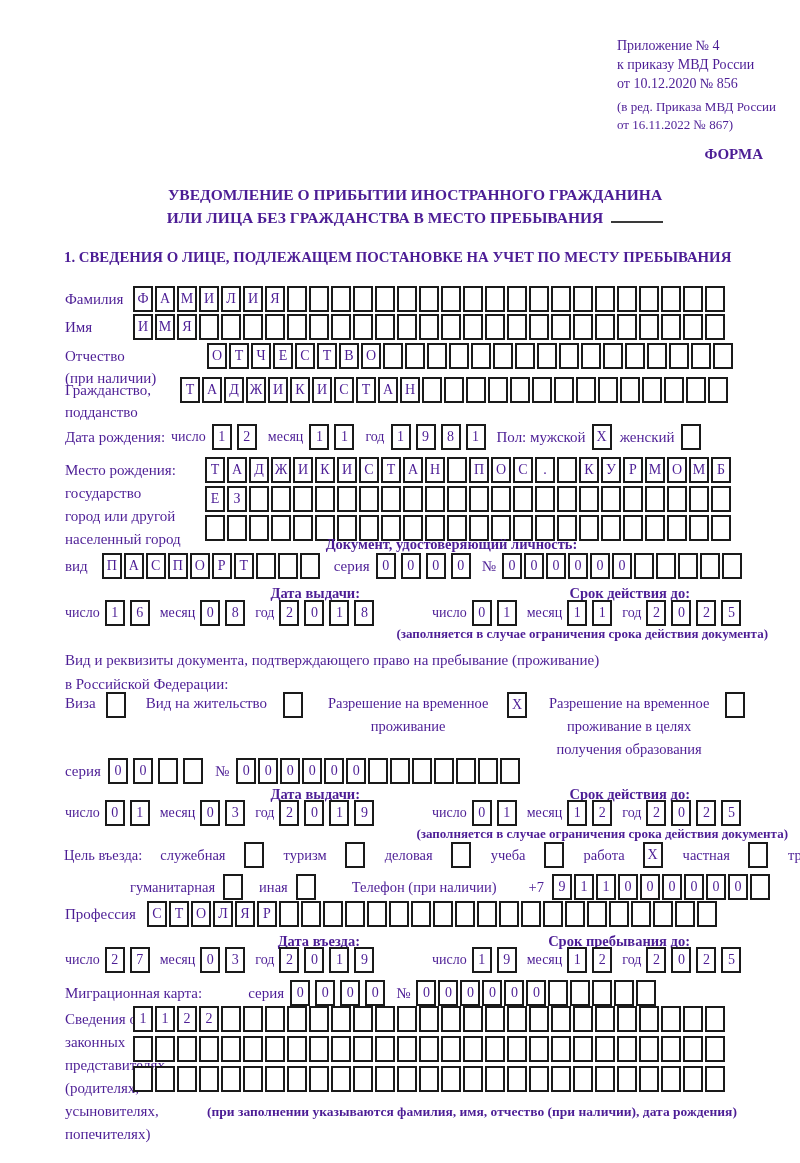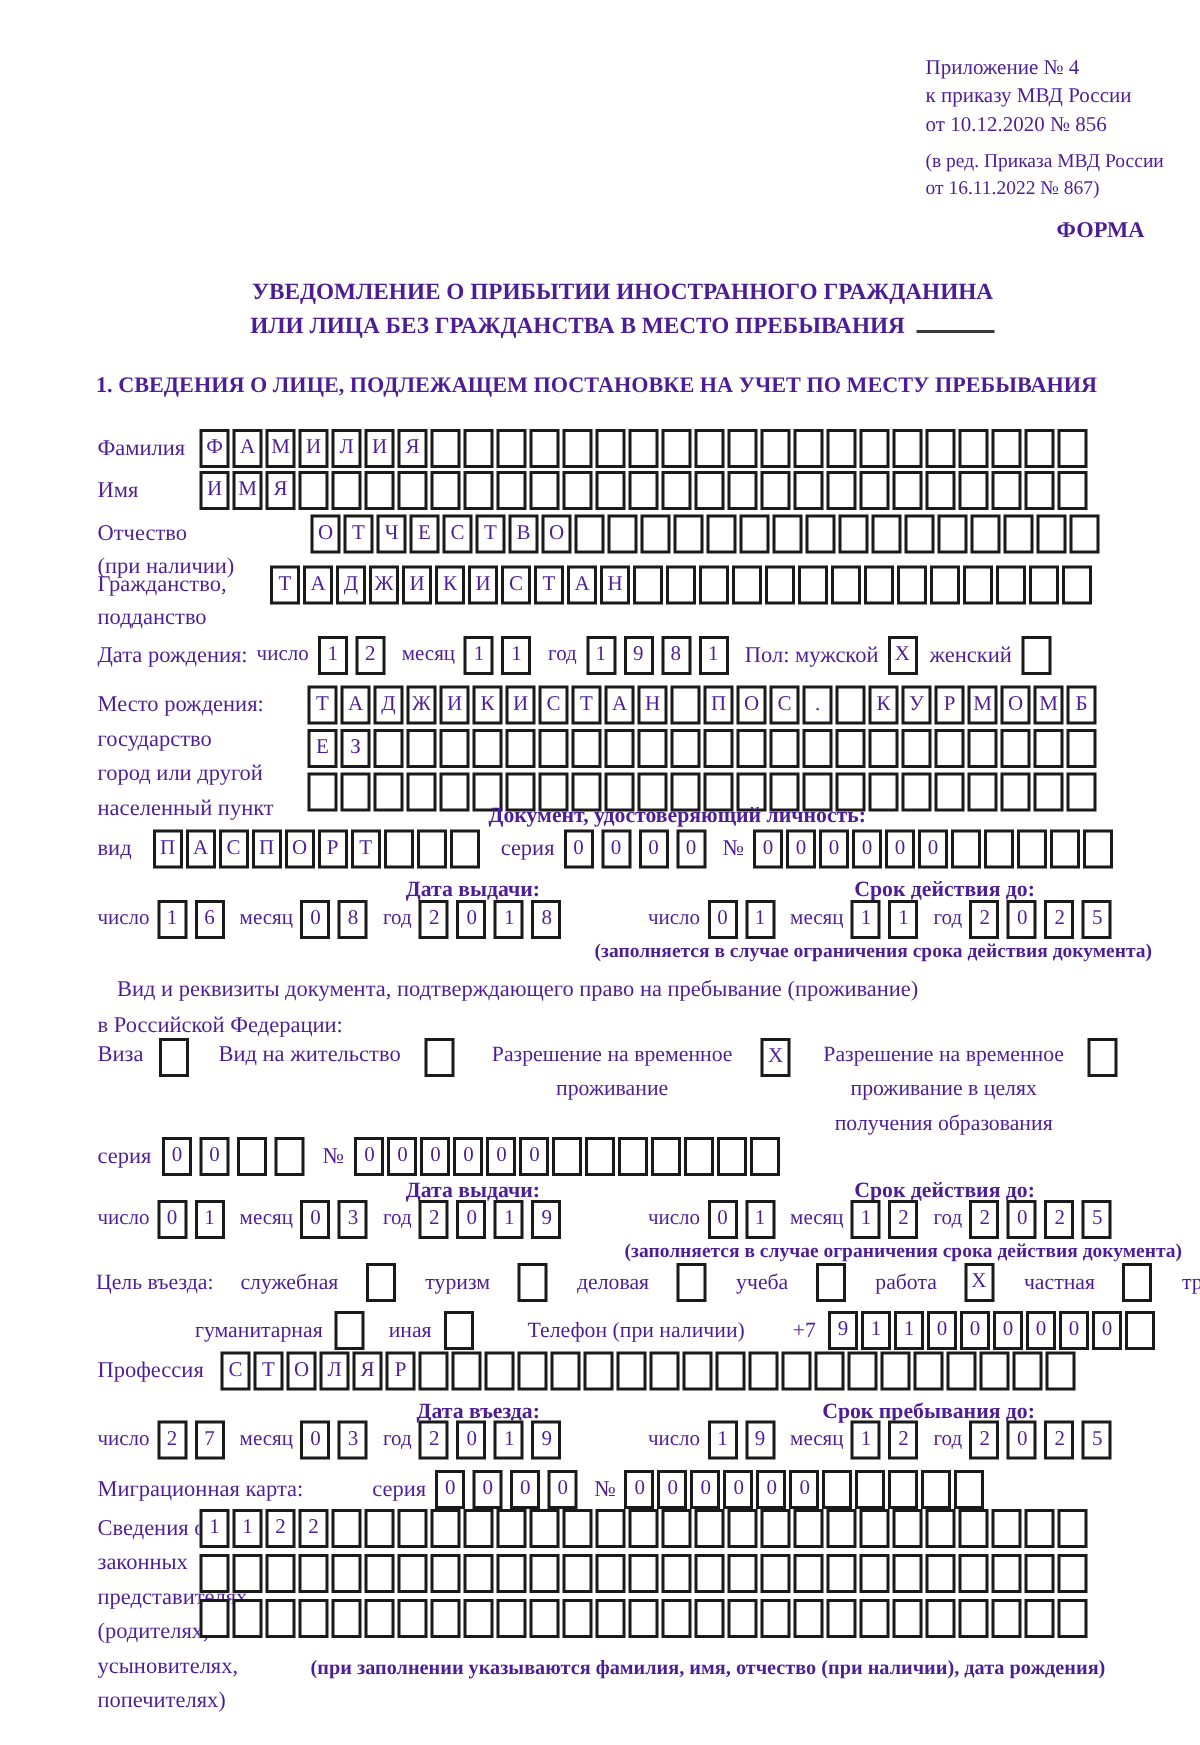--- a/index.html
+++ b/index.html
@@ -201,21 +201,21 @@
     <span class="lbl">женский</span>
     <span class="cells">
         <span class="cell"></span>
       </span>
   </div>
 
   <div class="abs lbl" style="left:65px;top:459px;line-height:23px;">
     <div>Место рождения:</div>
     <div>государство</div>
     <div>город или другой</div>
-    <div>населенный пункт</div>
+    <div>населенный город</div>
   </div>
   <div class="abs cells" style="left:205px;top:457px;">
       <span class="cell">Т</span>
       <span class="cell">А</span>
       <span class="cell">Д</span>
       <span class="cell">Ж</span>
       <span class="cell">И</span>
       <span class="cell">К</span>
       <span class="cell">И</span>
       <span class="cell">С</span>
@@ -363,21 +363,21 @@
     <span class="lbl sm">год</span>
     <span class="cells sp">
         <span class="cell">2</span>
         <span class="cell">0</span>
         <span class="cell">2</span>
         <span class="cell">5</span>
       </span>
   </div>
   <div class="note" style="right:32px;top:626px;">(заполняется в случае ограничения срока действия документа)</div>
 
-  <div class="abs lbl" style="left:78px;top:649px;">Вид и реквизиты документа, подтверждающего право на пребывание (проживание)</div>
+  <div class="abs lbl" style="left:65px;top:649px;">Вид и реквизиты документа, подтверждающего право на пребывание (проживание)</div>
   <div class="abs lbl" style="left:65px;top:673px;">в Российской Федерации:</div>
 
   <div class="rowt" style="left:65px;top:692px;column-gap:10px;">
     <span class="lbl">Виза</span>
     <span class="cells">
         <span class="cell"></span>
       </span>
     <span class="lbl" style="margin-left:8px;">Вид на жительство</span>
     <span class="cells" style="margin-left:6px;">
         <span class="cell"></span>

